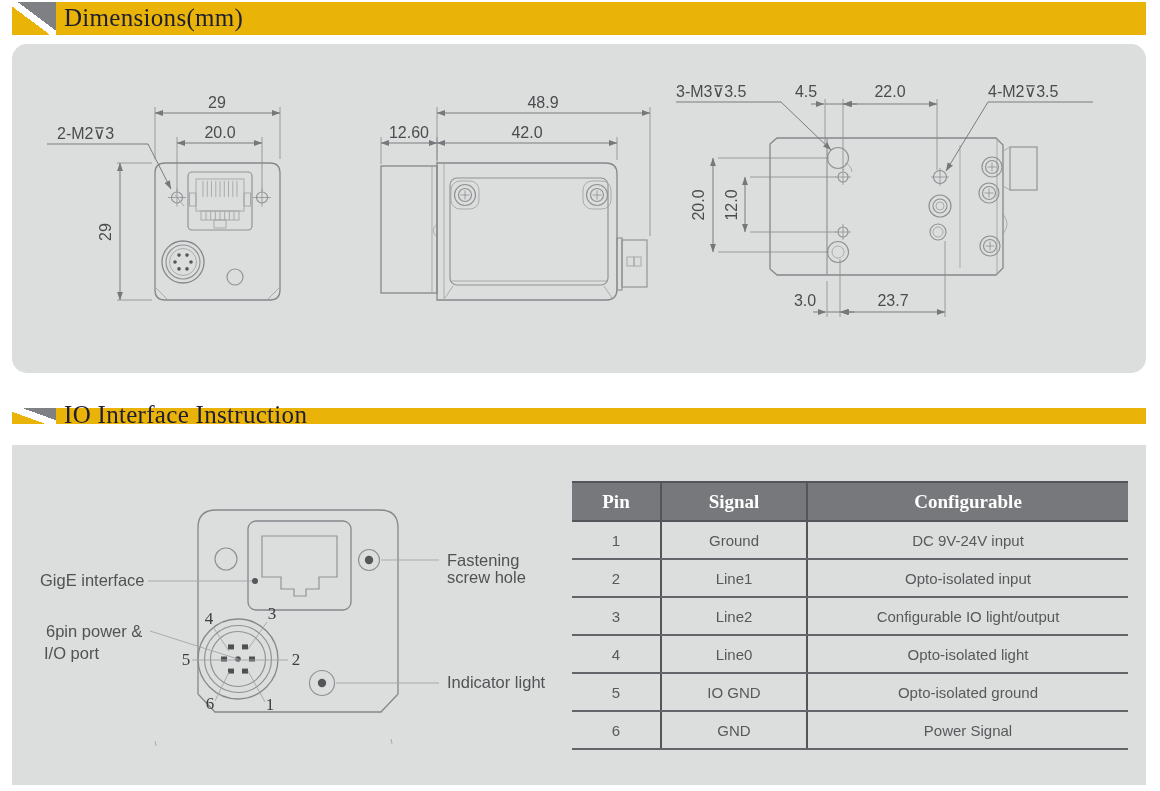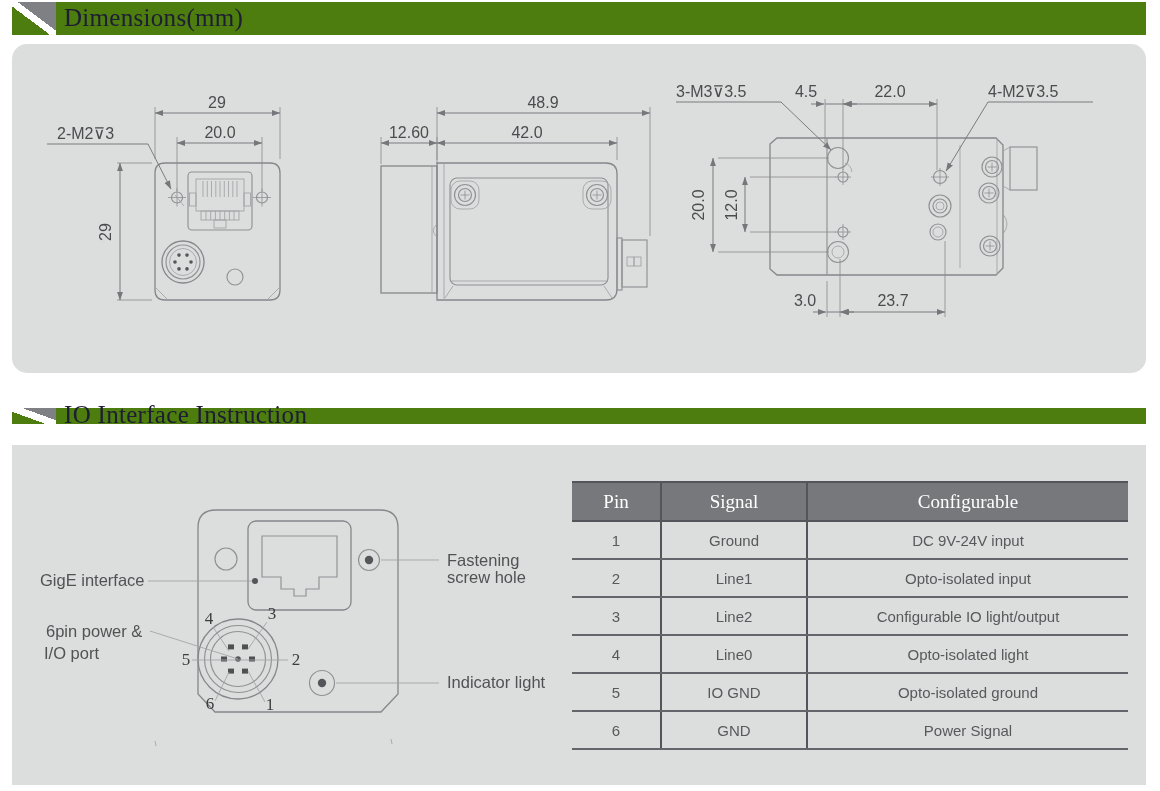--- a/index.html
+++ b/index.html
@@ -1,19 +1,19 @@
 <!DOCTYPE html>
 <html><head>
 <meta charset="utf-8">
 <style>
   html,body { margin:0; padding:0; background:#ffffff; }
   .page { position:relative; width:1160px; height:791px; background:#ffffff; overflow:hidden;
           font-family:"Liberation Sans", sans-serif; }
 
-  .section-header { position:absolute; left:12px; width:1134px; height:33px; background:#4d7c0f; }
+  .section-header { position:absolute; left:12px; width:1134px; height:33px; background:#eab308; }
   .section-header .corner { position:absolute; left:0; top:0; width:44px; height:100%;
       background:linear-gradient(to top right,
         rgba(0,0,0,0) 0 calc(50% - 3.5px),
         #ffffff calc(50% - 3.5px) calc(50% + 3.5px),
         #7e8083 calc(50% + 3.5px) 100%); }
   .section-header .section-title { position:absolute; left:52px; top:50%; transform:translateY(-54%);
       font-family:"Liberation Serif", serif; font-size:25px; color:#1d1d33; letter-spacing:0.3px; white-space:nowrap; }
 
   .panel { position:absolute; left:12px; width:1134px; background:#dcdddd; }
   .panel1 { top:44px; height:329px;border-radius:15px; }
@@ -30,21 +30,21 @@
   .dimtxt{ font-family:"Liberation Sans", sans-serif; font-size:16px; fill:#4b4c4e; }
   .iotxt { font-family:"Liberation Sans", sans-serif; font-size:16.5px; fill:#515254; }
   .pintxt{ font-family:"Liberation Serif", serif; font-size:17px; fill:#3c3d3f; }
   .fdot  { fill:#55565a; stroke:none; }
   .pinrect { fill:#4f5052; stroke:none; }
 
   
   .io-table-wrap { position:absolute; left:560px; top:36px; }
   table.io-table { border-collapse:collapse; table-layout:fixed; width:546px;
       border-top:2px solid #54555a; border-bottom:2px solid #54555a; }
-  table.io-table th { height:35px; background:#77787b; color:#ffffff; font-weight:normal;
+  table.io-table th { height:35px; background:#77787b; color:#ffffff; font-weight:bold;
       font-family:"Liberation Serif", serif; font-size:19px; text-align:center;
       border-bottom:2px solid #54555a; }
   table.io-table td { height:34px; text-align:center; vertical-align:middle;
       font-size:15px; color:#58595b; border-bottom:2px solid #64656a; }
   table.io-table .c1 { width:86px;  border-right:2px solid #54555a; }
   table.io-table .c2 { width:142px; border-right:2px solid #54555a; }
   table.io-table .c3 { width:318px; }
 </style>
 </head>
 <body>

